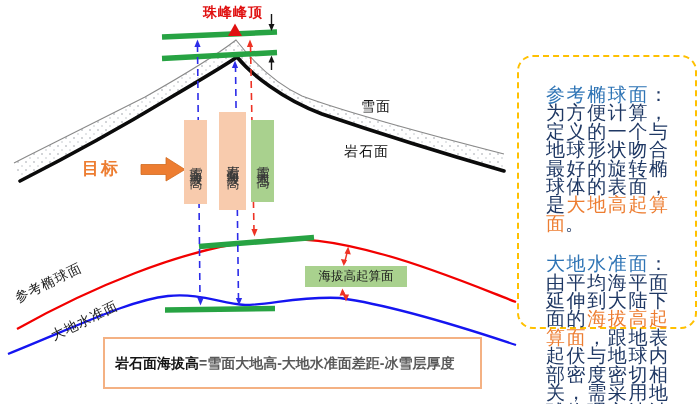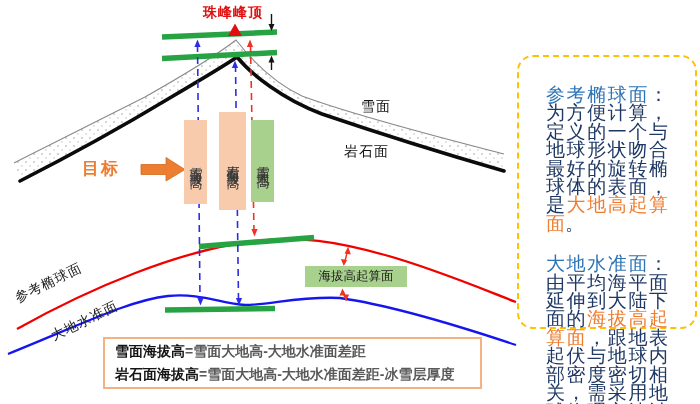--- a/index.html
+++ b/index.html
@@ -137,23 +137,20 @@
   <div class="abs vbox peach vb2">岩石面海拔高</div>
   <div class="abs vbox green vb3">雪面大地高</div>
 
   <div class="abs curve-label ellipsoid-label">参考椭球面</div>
   <div class="abs curve-label geoid-label">大地水准面</div>
 
   <div class="abs gap-box">海拔高起算面</div>
 
   <div class="abs formula-box">
     <div class="f-line">
-      <span class="f-lead">雪面海拔高</span><span class="f-rest">=雪面大地高-大地水准面差距</span>
-    </div>
-    <div class="f-line">
       <span class="f-lead">岩石面海拔高</span><span class="f-rest">=雪面大地高-大地水准面差距-冰雪层厚度</span>
     </div>
   </div>
 
   <div class="abs side-panel">
     <p class="first"><span class="term">参考椭球面</span><span>：为方便计算，定义的一个与地球形状吻合最好的旋转椭球体的表面，是</span><span class="hl">大地高起算面</span><span>。</span></p>
     <p><span class="term">大地水准面</span><span>：由平均海平面延伸到大陆下面的</span><span class="hl">海拔高起算面</span><span>，跟地表起伏与地球内部密度密切相关，需采用地球物理方法计算得到。</span></p>
   </div>
 
 </div>

